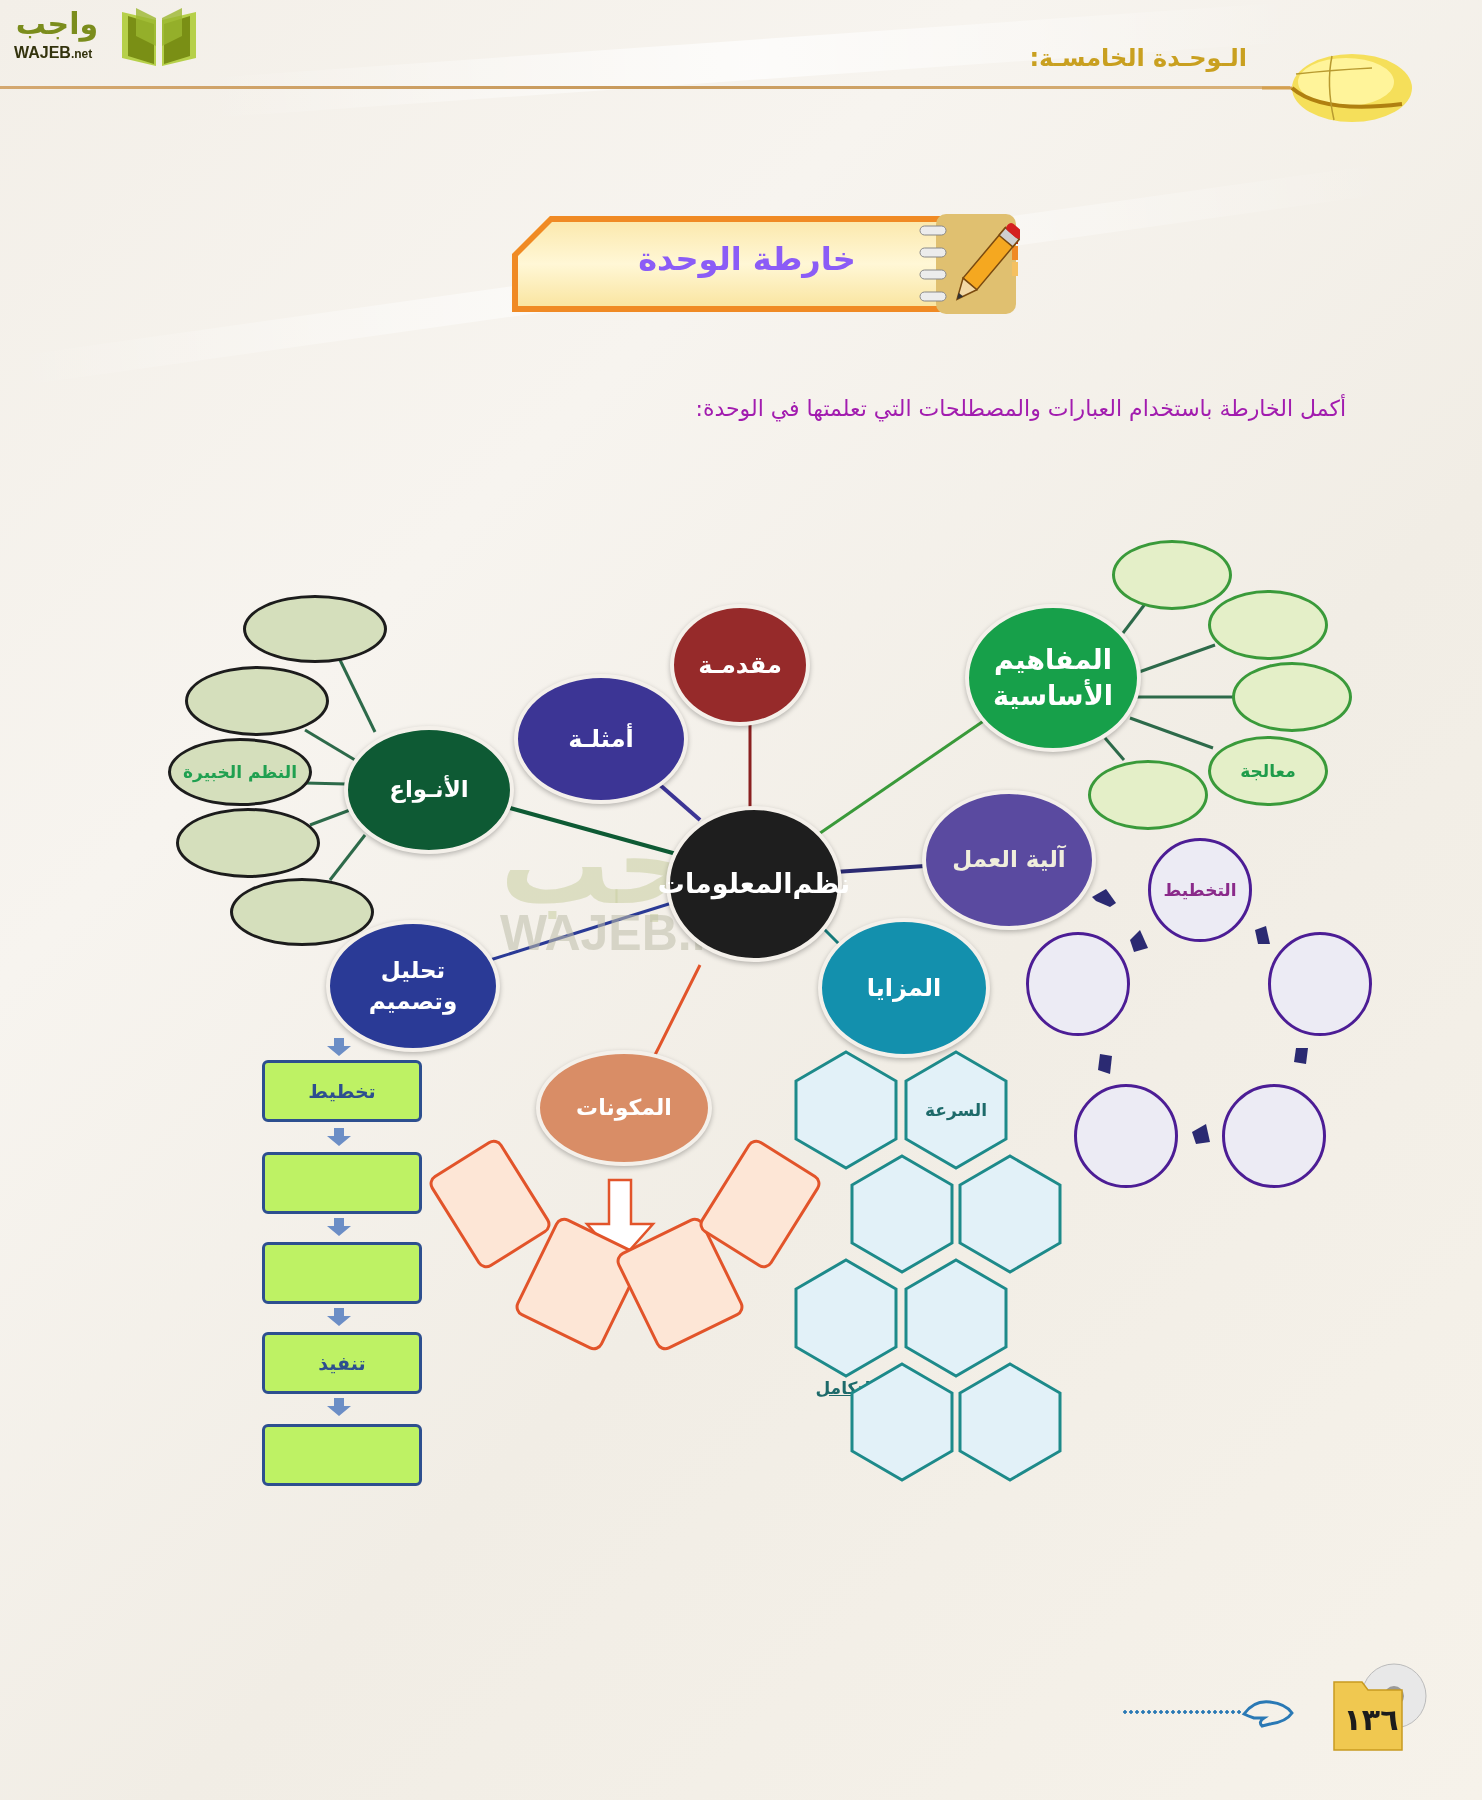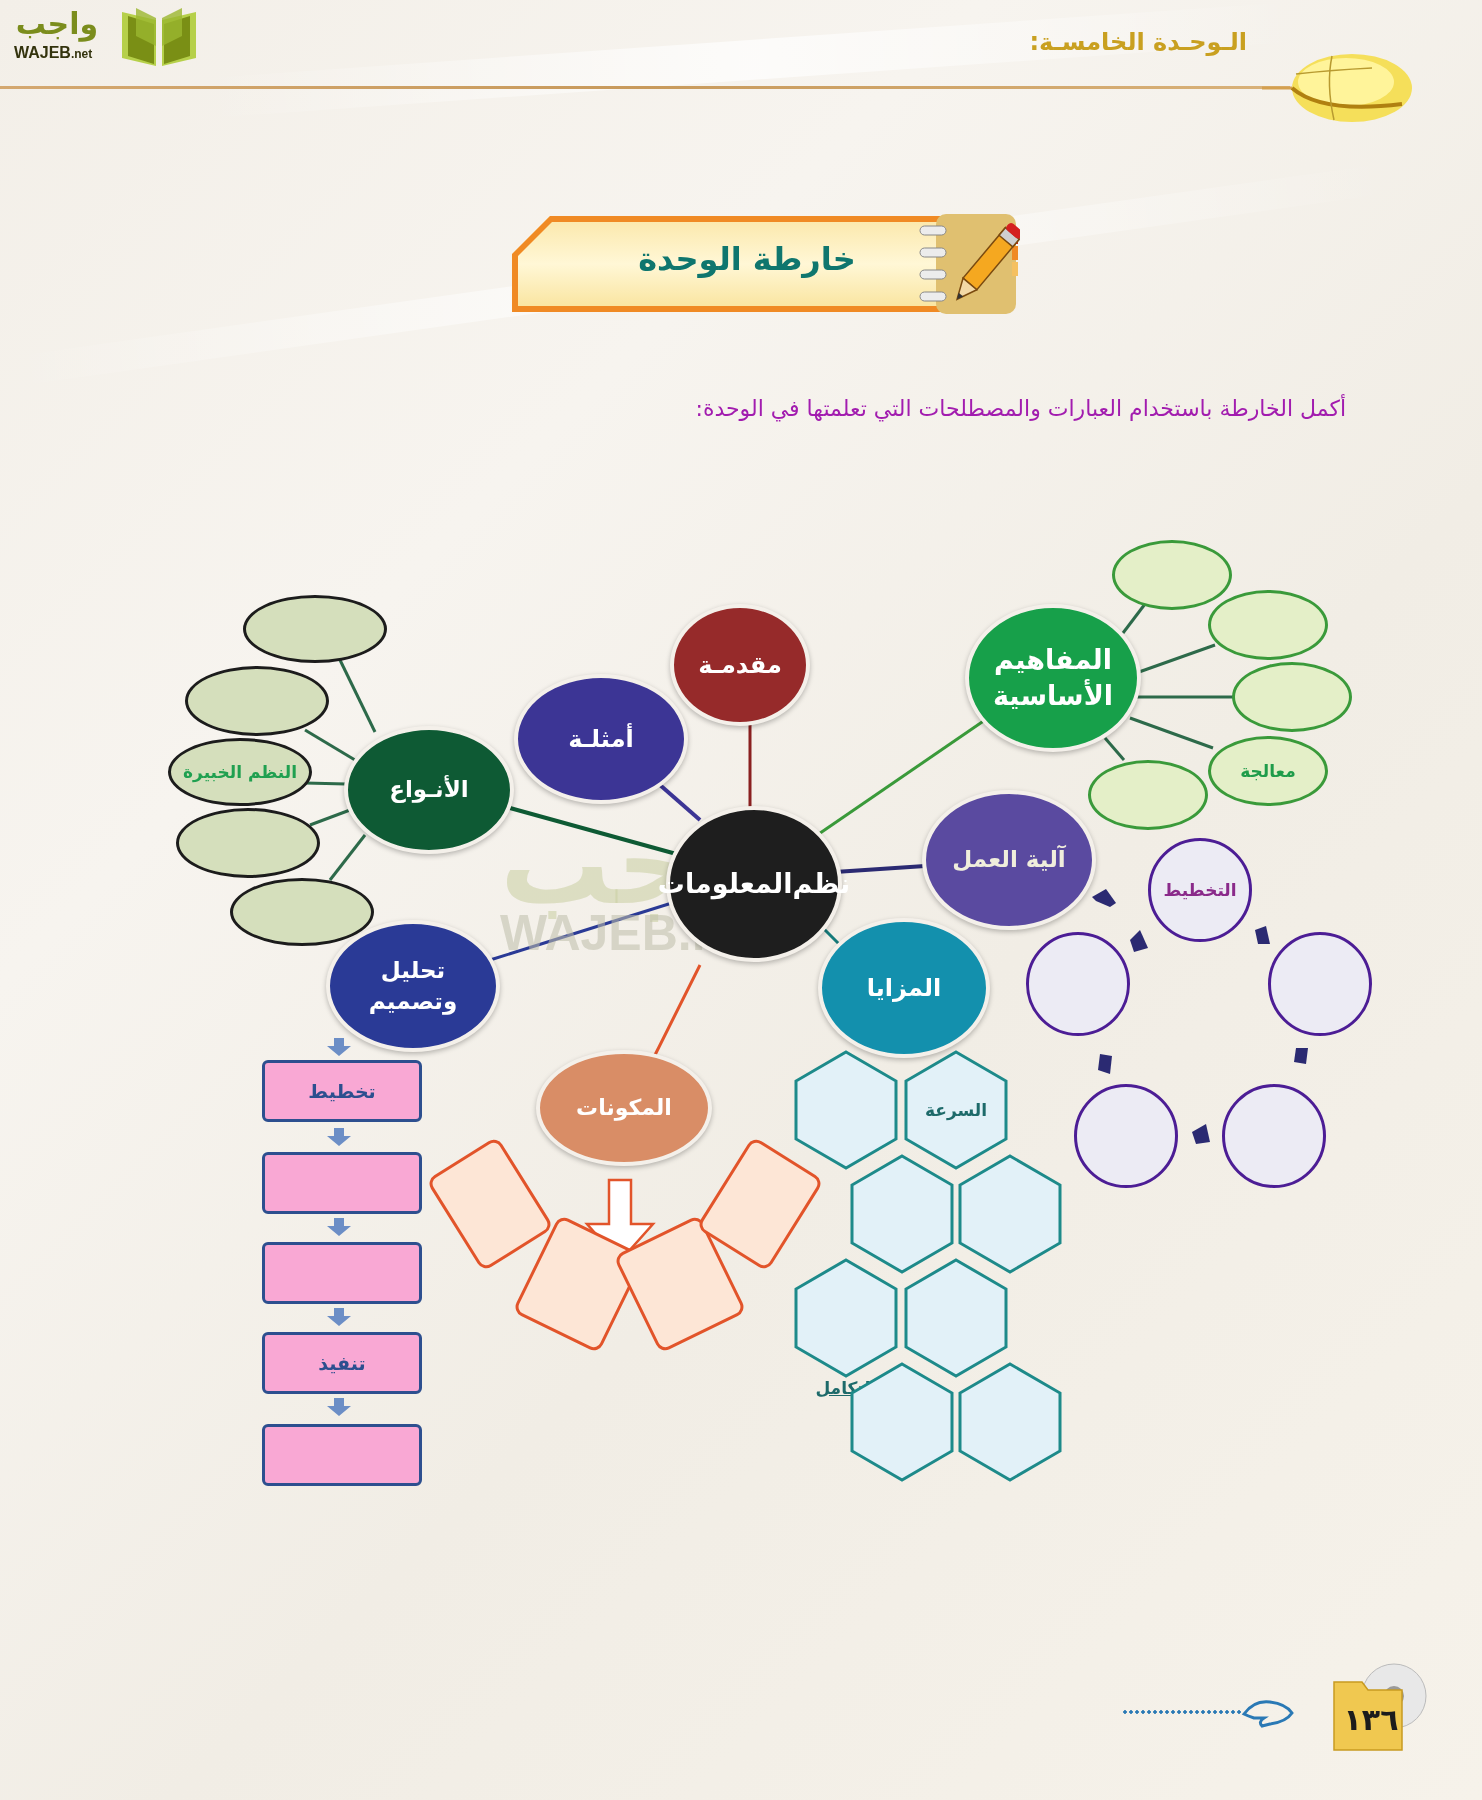--- a/index.html
+++ b/index.html
@@ -14,49 +14,49 @@
     position: absolute; pointer-events: none;
     background: linear-gradient(90deg, rgba(255,255,255,0) 0%, rgba(255,255,255,0.7) 50%, rgba(255,255,255,0) 100%);
   }
   
   .logo { position: absolute; left: 12px; top: 6px; width: 180px; height: 60px; }
   .logo-ar { position: absolute; left: 0; top: 0; font-size: 30px; font-weight: bold; color: #7b8d1d; direction: rtl; width: 90px; text-align: center; }
   .logo-en { position: absolute; left: 2px; top: 38px; font-size: 16px; font-weight: bold; color: #33330d; font-family: "Liberation Sans", sans-serif; }
   .logo-en small { font-size: 12px; }
   .logo-book { position: absolute; left: 106px; top: 0; width: 82px; height: 62px; }
   .header-line { position: absolute; left: 0; top: 86px; width: 1290px; height: 3px; background: linear-gradient(90deg, #d4a870, #c89a5c, #d9b27a); }
-  .unit-title { position: absolute; right: 235px; top: 28px; font-size: 24px; font-weight: bold; color: #c9a020; direction: rtl; }
+  .unit-title { position: absolute; right: 235px; top: 44px; font-size: 24px; font-weight: bold; color: #c9a020; direction: rtl; }
   .mouse { position: absolute; right: 70px; top: 44px; width: 150px; height: 82px; }
 
   
   .banner { position: absolute; left: 512px; top: 212px; width: 508px; height: 106px; }
   .banner-body {
     position: absolute; left: 0; top: 4px; width: 440px; height: 96px;
     background: linear-gradient(180deg, #fbe7a8 0%, #fff7d6 50%, #f9e39a 100%);
     clip-path: polygon(38px 0, 100% 0, 100% 100%, 0 100%, 0 38px);
     border: 0;
   }
   .banner-border {
     position: absolute; left: 0; top: 4px; width: 440px; height: 96px;
     clip-path: polygon(38px 0, 100% 0, 100% 100%, 0 100%, 0 38px, 6px 38px, 6px 90px, 100% 90px, 100% 6px, 40px 6px, 6px 40px, 0 38px);
     background: #f08a24;
   }
-  .banner-title { position: absolute; left: 70px; top: 28px; width: 330px; text-align: center; font-size: 32px; font-weight: bold; color: #0f766e; direction: rtl; }
+  .banner-title { position: absolute; left: 70px; top: 28px; width: 330px; text-align: center; font-size: 32px; font-weight: bold; color: #8b5cf6; direction: rtl; }
   .notebook { position: absolute; left: 400px; top: 0; width: 108px; height: 106px; }
 
   .instruction { position: absolute; right: 136px; top: 396px; font-size: 22px; color: #a21caf; direction: rtl; }
 
   
   .diagram { position: absolute; left: 0; top: 0; width: 1482px; height: 1800px; }
   .node { position: absolute; border-radius: 50%; display: flex; align-items: center; justify-content: center; text-align: center; color: #fff; font-weight: bold; direction: rtl; line-height: 1.35; border: 4px solid #f4f0ea; box-shadow: 0 2px 5px rgba(0,0,0,0.25); }
   .leaf { position: absolute; border-radius: 50%; display: flex; align-items: center; justify-content: center; font-weight: bold; direction: rtl; font-size: 17px; }
   .leaf-left { background: #d5dfbc; border: 3px solid #1c1c1c; color: #20a050; }
   .leaf-right { background: #e4efc8; border: 3px solid #3a9a3a; color: #1f9c4a; }
   .cycle { position: absolute; width: 104px; height: 104px; border-radius: 50%; background: #ecebf4; border: 3px solid #4c1d95; display:flex; align-items:center; justify-content:center; color: #8a2a8a; font-weight: bold; font-size: 17px; direction: rtl; }
-  .flowbox { position: absolute; left: 262px; width: 160px; height: 62px; background: #f9a8d4; border: 3px solid #2d4f8f; border-radius: 6px; display:flex; align-items:center; justify-content:center; color: #2d4f8f; font-weight: bold; font-size: 19px; direction: rtl; }
+  .flowbox { position: absolute; left: 262px; width: 160px; height: 62px; background: #bef264; border: 3px solid #2d4f8f; border-radius: 6px; display:flex; align-items:center; justify-content:center; color: #2d4f8f; font-weight: bold; font-size: 19px; direction: rtl; }
   .card { position: absolute; width: 84px; height: 108px; background: #fde6d6; border: 3px solid #e2542a; border-radius: 10px; }
   .hex { position: absolute; width: 104px; height: 120px; }
   .hex-label { position: absolute; width: 104px; top: 48px; text-align: center; color: #1d6a6a; font-weight: bold; font-size: 17px; direction: rtl; }
 
   .watermark { position: absolute; left: 500px; top: 810px; pointer-events: none; }
   .wm-ar { font-size: 110px; font-weight: bold; color: rgba(200,205,160,0.55); direction: rtl; line-height: 1; }
   .wm-en { font-size: 50px; font-weight: bold; color: rgba(190,190,170,0.55); font-family: "Liberation Sans", sans-serif; margin-top: -16px; }
 
   .footer-dots { position: absolute; left: 1122px; top: 1710px; width: 120px; height: 4px; background-image: radial-gradient(circle, #2a79b5 1.5px, transparent 2px); background-size: 6px 4px; }
   .page-folder { position: absolute; left: 1328px; top: 1662px; width: 100px; height: 92px; }

